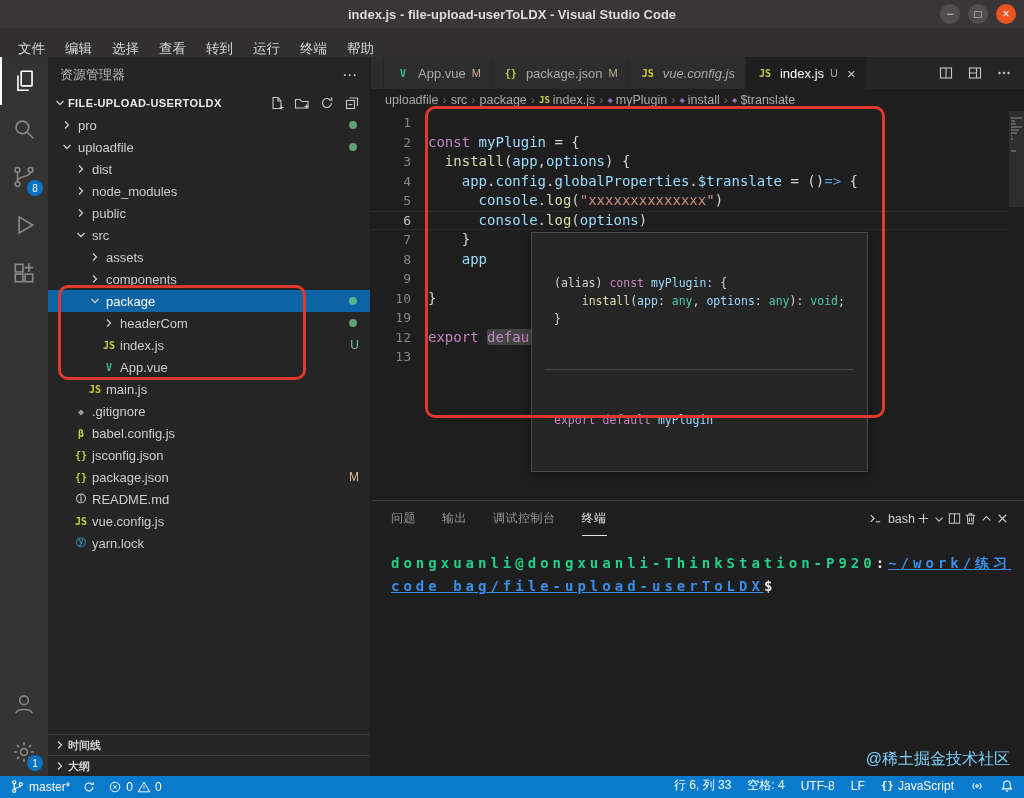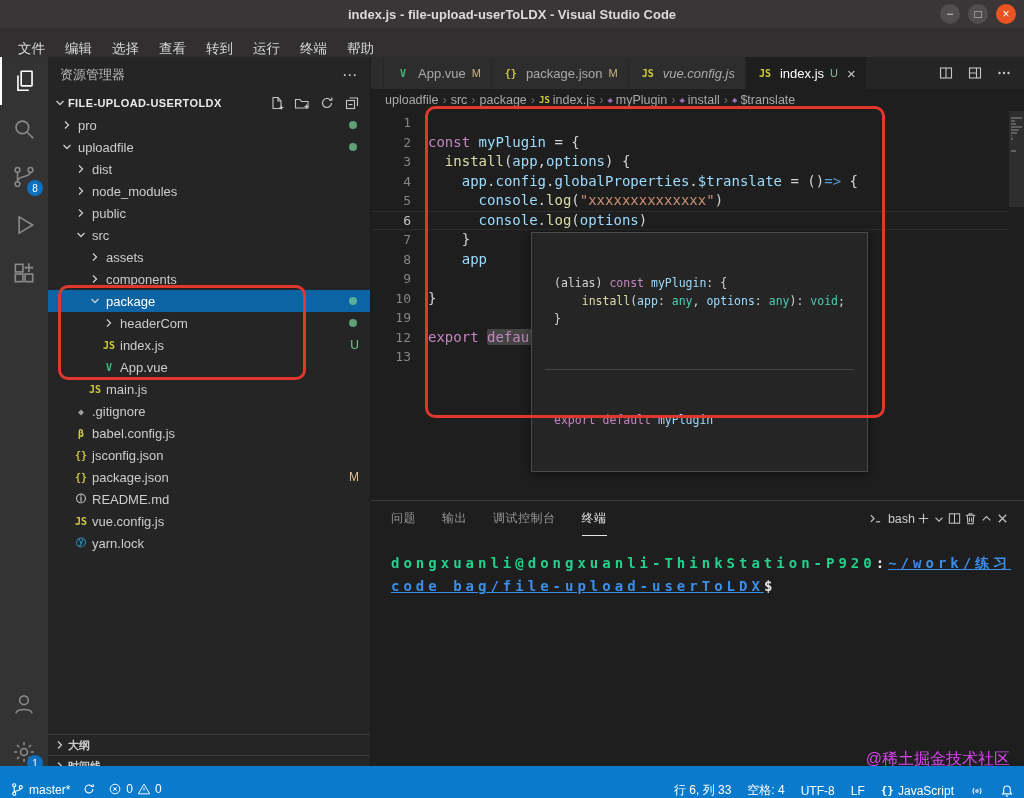--- a/index.html
+++ b/index.html
@@ -96,27 +96,27 @@
 .panel-tab.active{color:#e7e7e7;border-bottom:1px solid #e7e7e7;}
 .panel-actions{margin-left:auto;display:flex;align-items:center;gap:1px;color:#c5c5c5;}
 .panel-actions .ico{cursor:pointer;display:flex;}
 .shell-item{display:flex;align-items:center;gap:5px;font-size:12.5px;color:#cccccc;cursor:pointer;}
 .term{padding:16px 0 0 20px;font-family:"DejaVu Sans Mono","Liberation Mono",monospace;font-size:14px;font-weight:600;letter-spacing:4px;line-height:23px;}
 .t-g{color:#23d18b;}
 .t-b{color:#3b8eea;text-decoration:underline;}
 .t-w{color:#e8e8e8;}
 
 
-.statusbar{position:absolute;bottom:0;left:0;right:0;height:14px;background:#0a7acc;display:flex;align-items:flex-start;color:#ffffff;font-size:12px;padding:16px 10px;z-index:10;}
+.statusbar{position:absolute;bottom:0;left:0;right:0;height:22px;background:#0a7acc;display:flex;align-items:flex-end;color:#ffffff;font-size:12px;padding:4px 10px;z-index:10;}
 .sb-item{display:flex;align-items:center;gap:4px;margin-right:12px;cursor:pointer;white-space:nowrap;}
 .sb-right{margin-left:auto;display:flex;align-items:center;}
 .sb-right .sb-item{margin:0 0 0 16px;}
 .sb-braces{font-family:"DejaVu Sans Mono",monospace;font-size:11px;font-weight:bold;}
 
-.watermark{position:absolute;right:14px;bottom:28px;color:#d946ef;font-size:16px;z-index:8;}
+.watermark{position:absolute;right:14px;bottom:28px;color:#7dd3fc;font-size:16px;z-index:8;}
 svg{display:block;}
 </style>
 </head>
 <body>
 
 <div class="window">
 
   <div class="titlebar">
     <div class="title">index.js - file-upload-userToLDX - Visual Studio Code</div>
     <div class="win-controls">
@@ -360,29 +360,29 @@
           </div>
         </div>
       <div class="anno box1"></div>
       <div class="sidebar-bottom">
         <div class="sb-section">
           <span class="sh-chev">
               <svg width="16" height="16" viewBox="0 0 16 16" fill="none" stroke="currentColor" stroke-width="1.3">
                 <path d="M6 4.5L9.5 8 6 11.5"></path>
               </svg>
             </span>
-          <span>大纲</span>
+          <span>时间线</span>
         </div>
         <div class="sb-section">
           <span class="sh-chev">
               <svg width="16" height="16" viewBox="0 0 16 16" fill="none" stroke="currentColor" stroke-width="1.3">
                 <path d="M6 4.5L9.5 8 6 11.5"></path>
               </svg>
             </span>
-          <span>时间线</span>
+          <span>大纲</span>
         </div>
       </div>
     </div>
 
     <div class="editor-area">
       <div class="tabsbar">
         <div id="tabs" style="display:flex;align-items:stretch;">
             <div class="tab partial"></div>
             <div class="tab">
               <span class="file-ic" style="color: rgb(65, 184, 131);">V</span>

